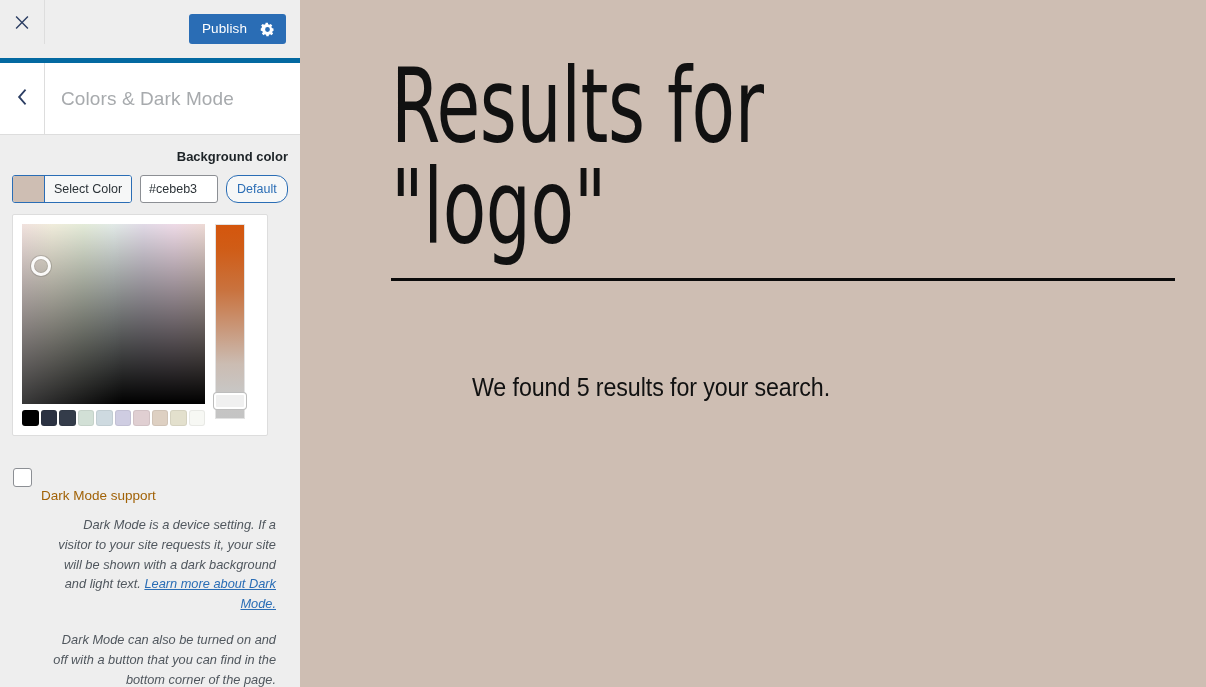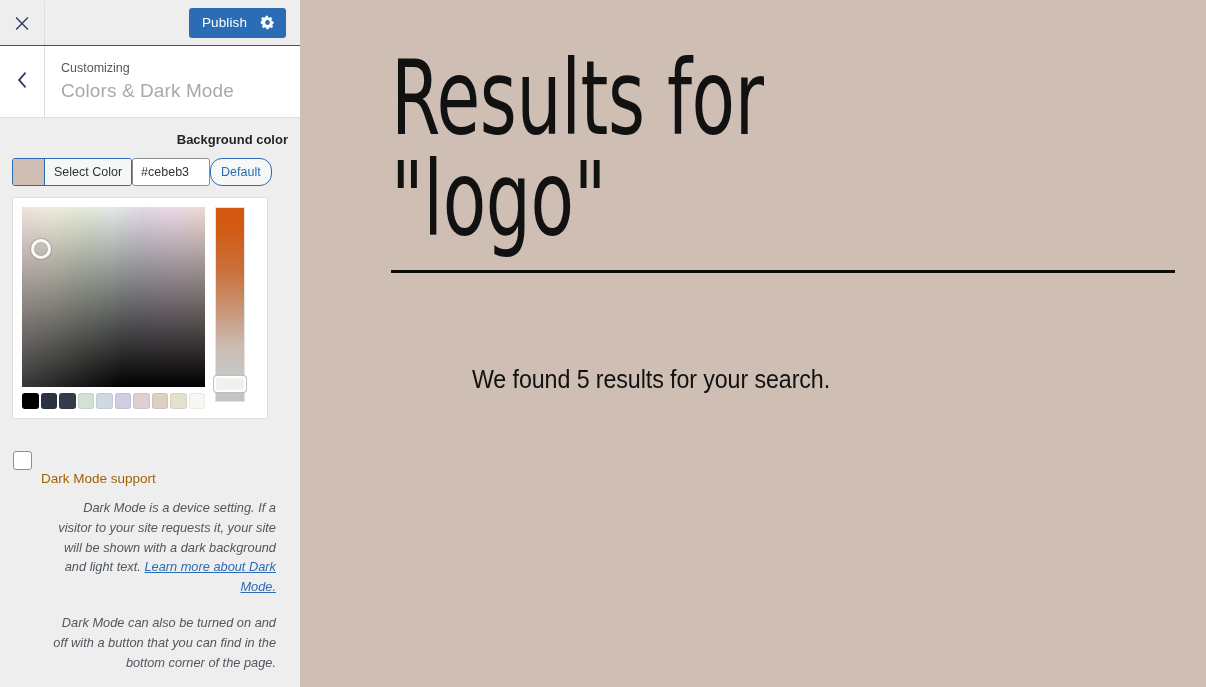--- a/index.html
+++ b/index.html
@@ -26,25 +26,25 @@
     width: 300px;
     height: 687px;
     background: #eeeeee;
     flex: 0 0 300px;
     overflow: hidden;
   }
 
   
   .cust-topbar {
     position: relative;
-    height: 46px;
+    height: 63px;
     background: #eeeeee;
-    border-bottom: 1px solid #0369a1;
-    display: flex;
-    align-items: center;
+    border-bottom: 5px solid #0369a1;
+    display: flex;
+    align-items: flex-start;
   }
   .close-btn {
     width: 45px;
     height: 44px;
     background: #eeeeee;
     border-right: 1px solid #dddddd;
     display: flex;
     align-items: center;
     justify-content: center;
     cursor: pointer;
@@ -119,20 +119,21 @@
     font-weight: 700;
     color: #1d2327;
     margin-bottom: 9px;
     line-height: 1.3;
     text-align: right;
   }
 
   .color-row {
     display: flex;
     align-items: center;
+    gap: 8px;
     margin-bottom: 11px;
   }
   .wp-color-result {
     display: flex;
     align-items: stretch;
     height: 28px;
     border: 1px solid #2a6db5;
     border-radius: 3px;
     background: #f6f7f7;
     overflow: hidden;
@@ -309,21 +310,21 @@
     position: relative;
     flex: 1 1 auto;
     height: 687px;
     background: #cebeb3;
     overflow: hidden;
   }
   .preview-inner {
     position: absolute;
     left: 91px;
     right: 31px;
-    top: 4px;
+    top: 12px;
   }
   .search-heading {
     font-family: "DejaVu Sans Condensed", "Liberation Sans Narrow", "Liberation Sans", sans-serif;
     font-weight: 300;
     font-size: 104px;
     line-height: 0.97;
     color: #111111;
     letter-spacing: -0.5px;
     padding-top: 44px;
     transform: scaleX(0.76);
@@ -391,21 +392,20 @@
 
     <div class="panel-header">
       <div class="back-btn">
         <span>
           <svg width="11" height="16" viewBox="0 0 11 16" aria-hidden="true">
             <path d="M9.2 1.3 L7.9 0 L0.9 8 L7.9 16 L9.2 14.7 L3.4 8 Z" fill="#2c3e63"></path>
           </svg>
         </span>
       </div>
       <div class="panel-titles">
-        <div class="panel-eyebrow">Customizing</div>
         <div class="panel-title">Colors &amp; Dark Mode</div>
       </div>
     </div>
 
     <div class="controls">
 
       <div class="control-label">Background color</div>
 
       <div class="color-row">
         <div class="wp-color-result">

